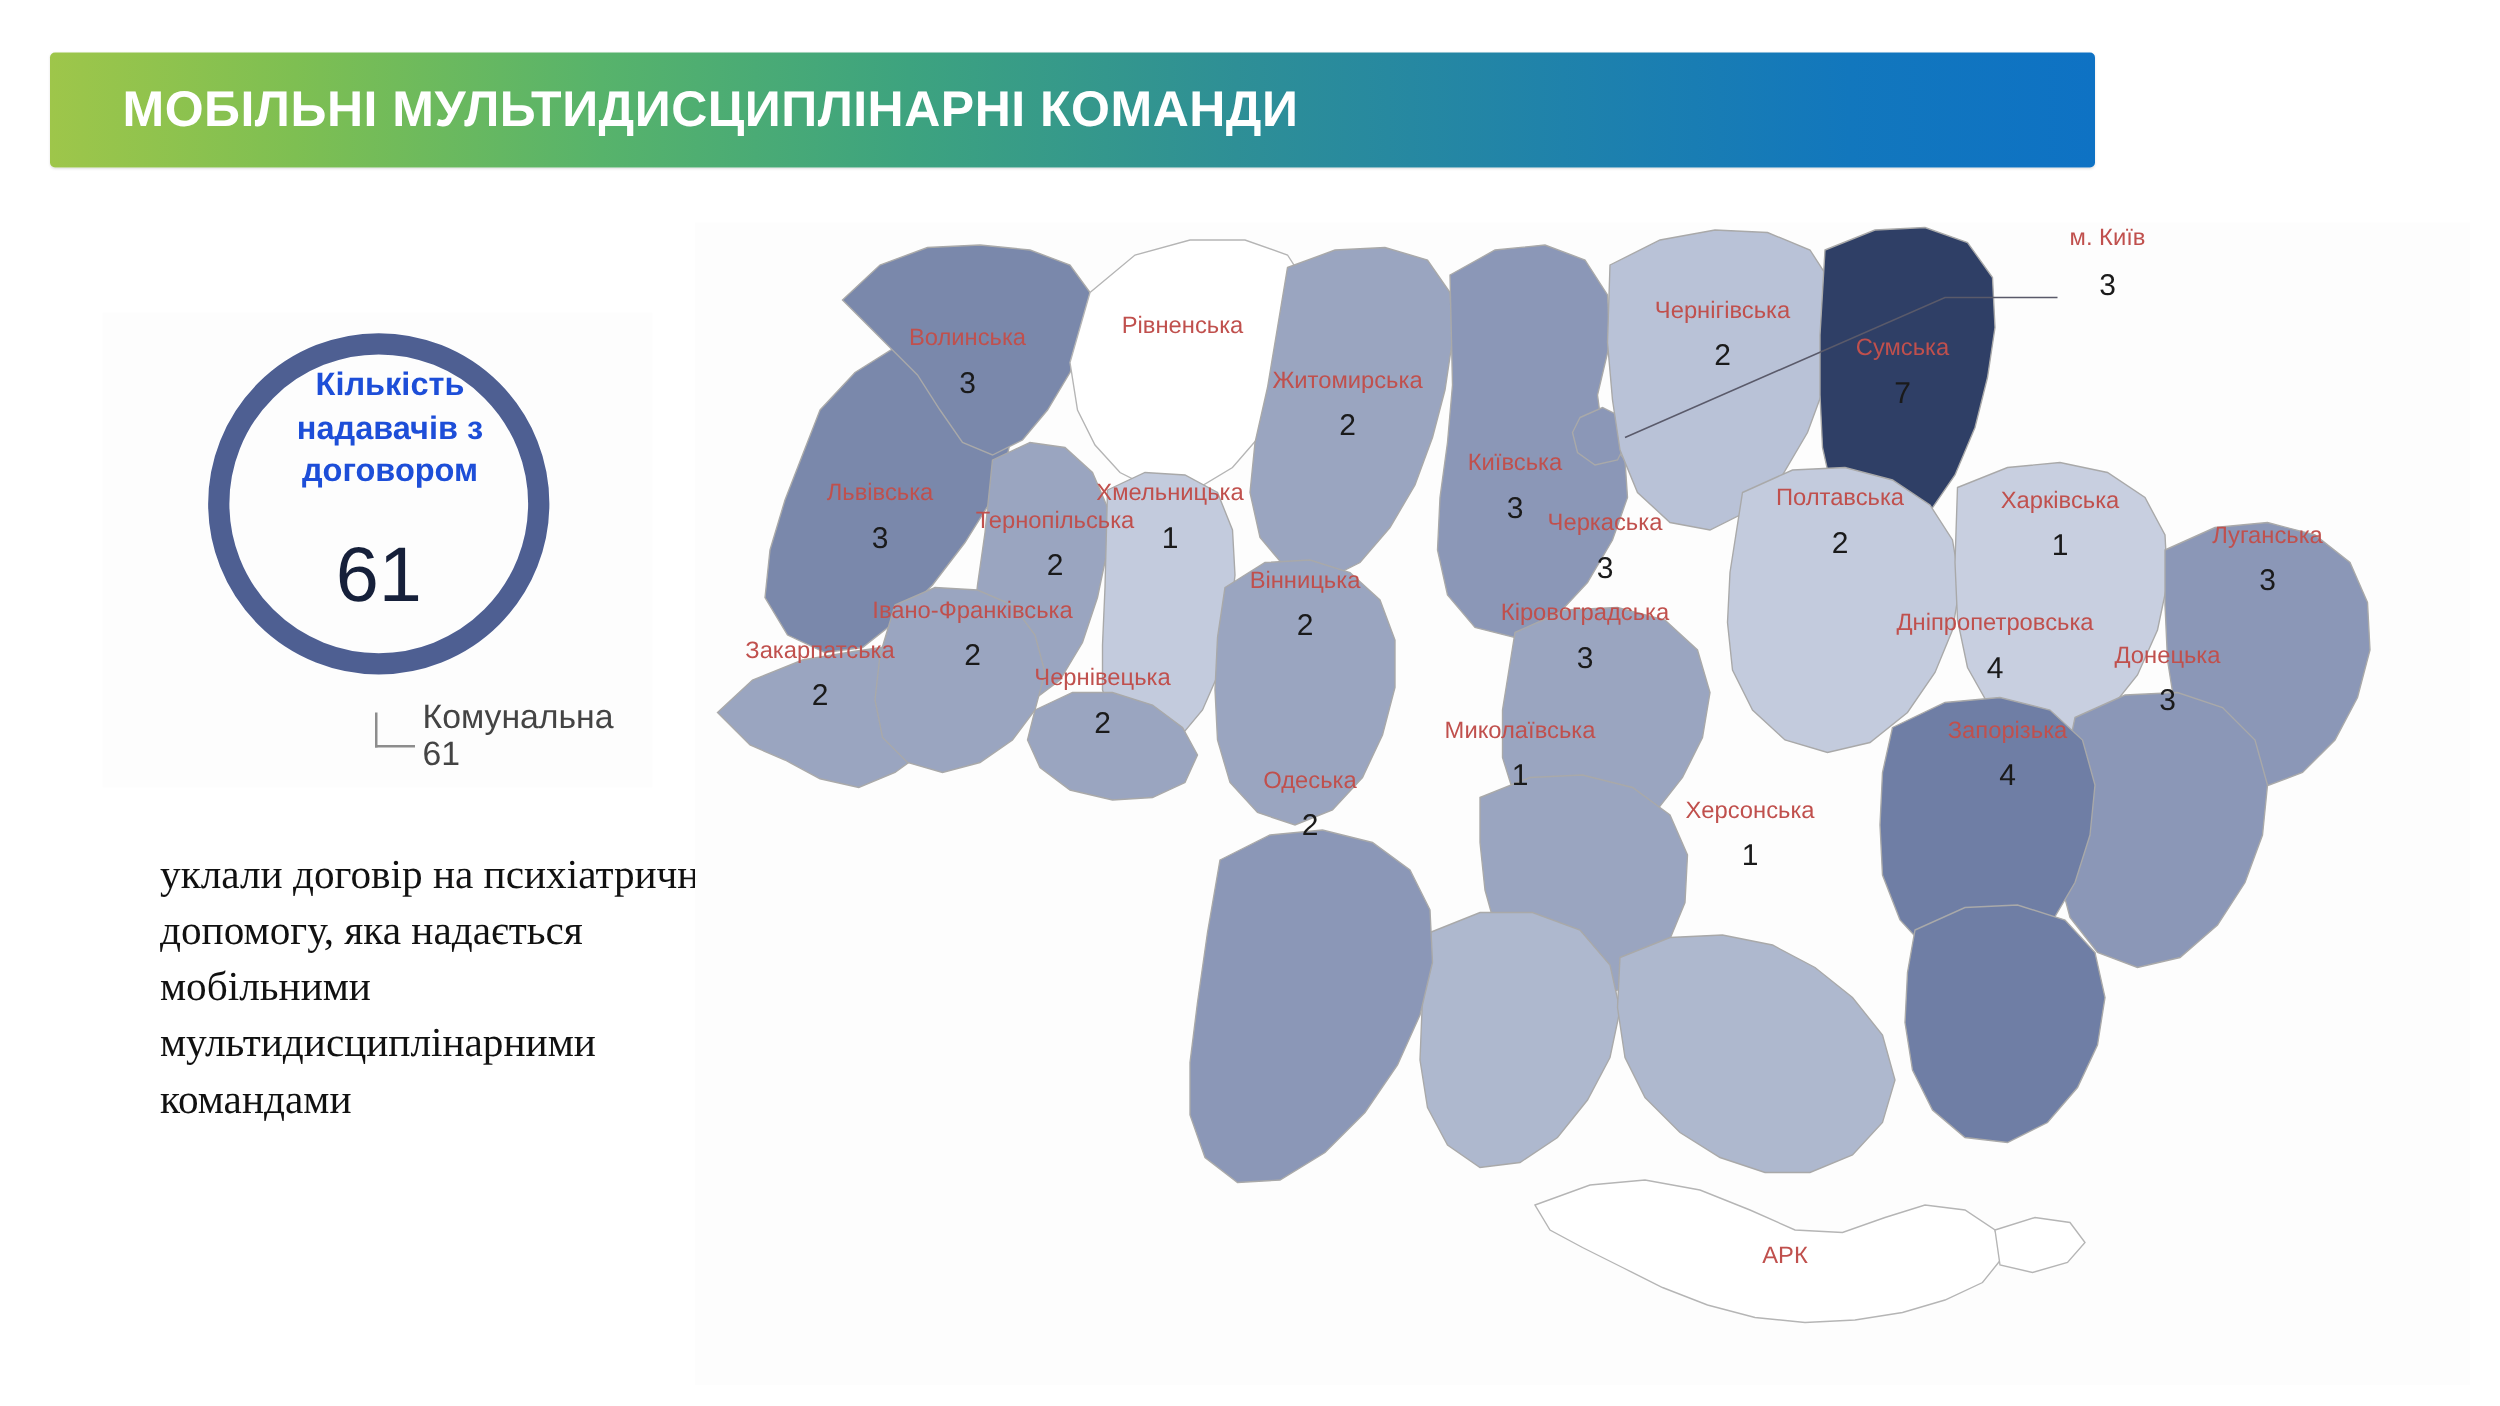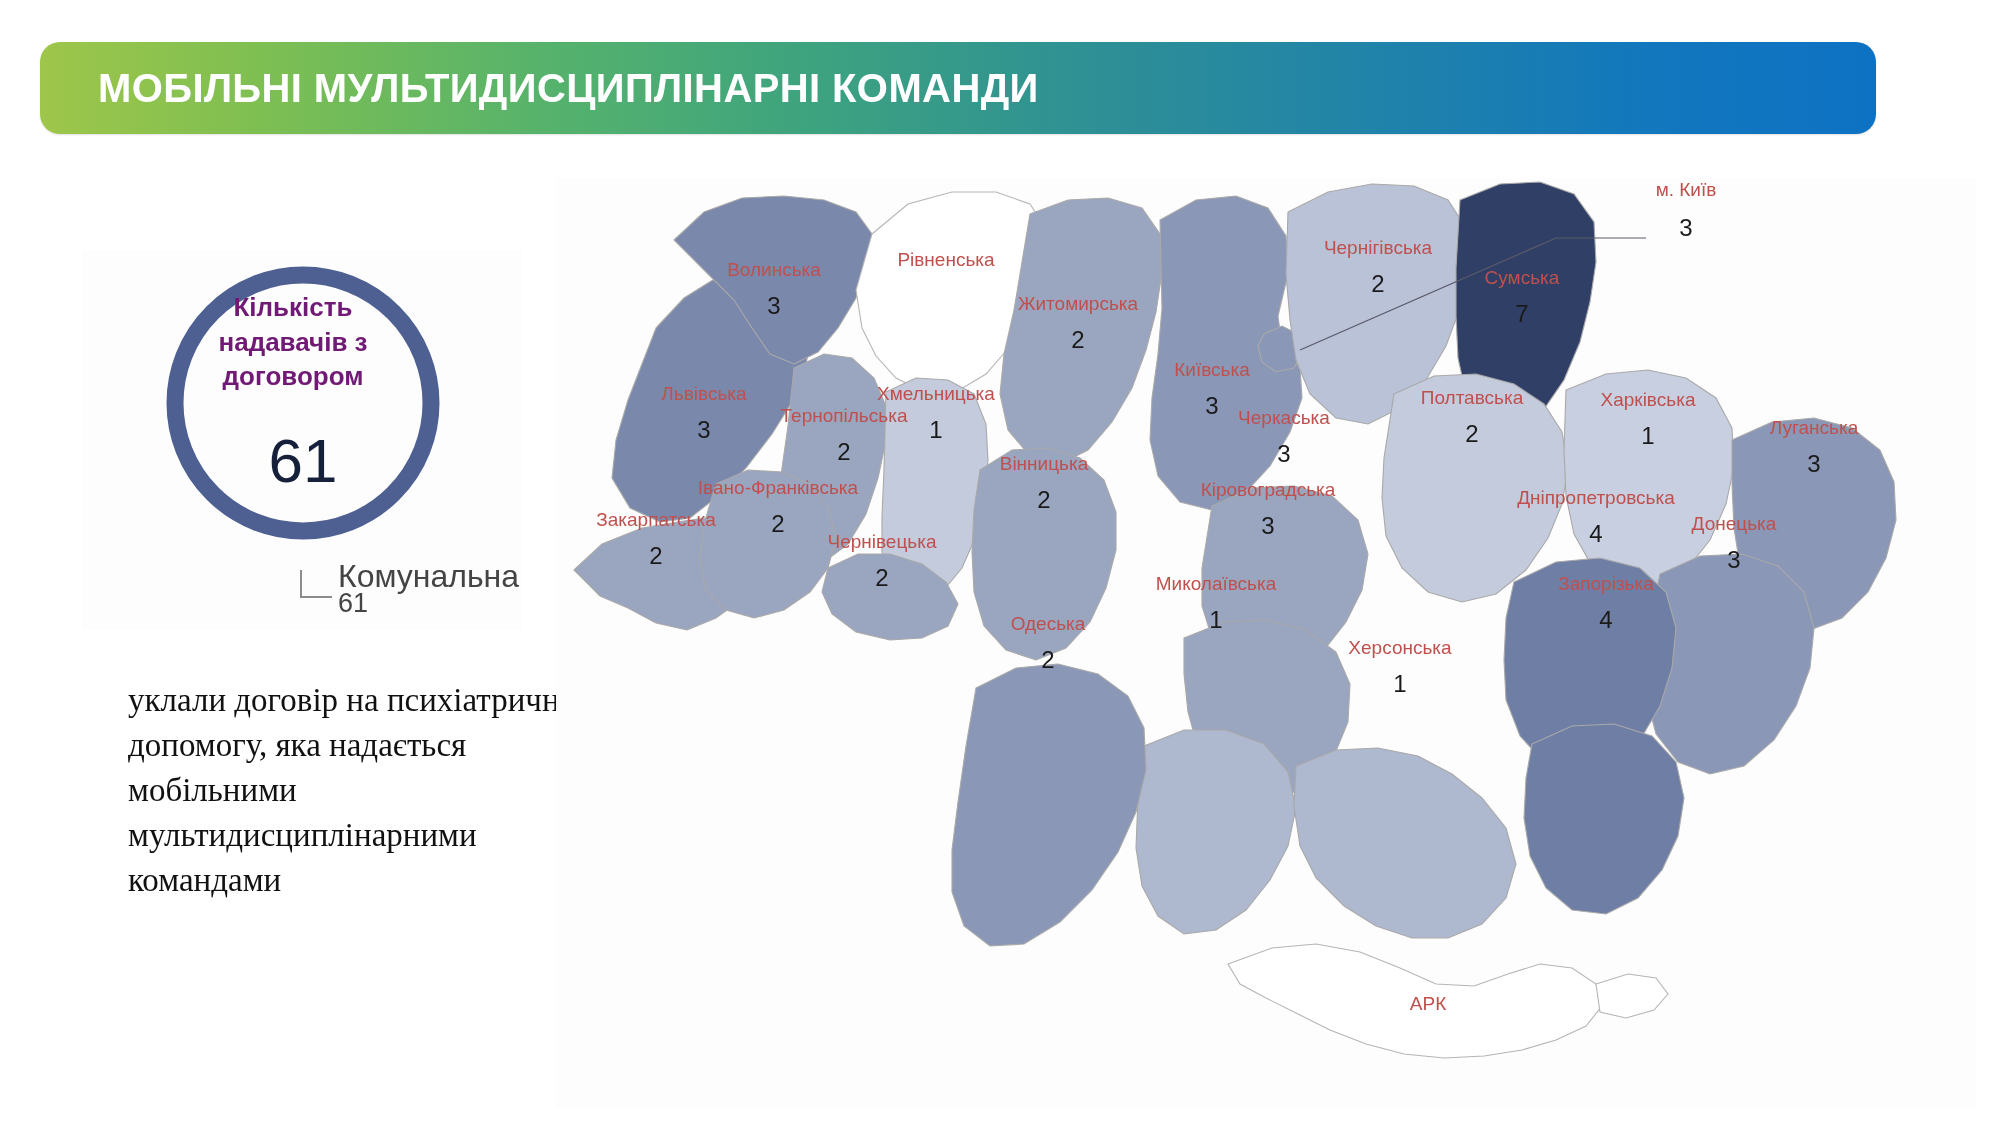--- a/index.html
+++ b/index.html
@@ -6,22 +6,22 @@
   body{
     width:2000px;height:1125px;
     background:#ffffff;
     font-family:"Liberation Sans", sans-serif;
     overflow:hidden;
     position:relative;
   }
 
   
   #header-bar{
-    position:absolute;left:40px;top:42px;width:1836px;height:92px;
-    border-radius:20px;
+    position:absolute;left:40px;top:42px;width:1636px;height:92px;
+    border-radius:4px;
     background:linear-gradient(90deg,#9ec64a 0%,#7ebf52 12%,#57b36b 27%,#3da37f 42%,#2e8f96 58%,#1f82ab 74%,#1277bd 88%,#0e72c4 100%);
     box-shadow:0 1px 2px rgba(0,0,0,.12);
     display:flex;align-items:center;
   }
   #header-title{
     color:#ffffff;
     font-size:40px;
     font-weight:bold;
     letter-spacing:.4px;
     margin-left:58px;
@@ -35,39 +35,39 @@
   
   #left-panel{
     position:absolute;left:82px;top:250px;width:440px;height:380px;
     background:#fdfdfd;
   }
   #donut-wrap{
     position:absolute;left:158px;top:258px;width:290px;height:290px;
   }
   #donut-wrap svg{display:block;}
   #donut-text{
-    position:absolute;left:168px;top:290px;width:250px;
+    position:absolute;left:187px;top:290px;width:250px;
     text-align:center;
-    color:#701a75;
+    color:#1d4ed8;
     font-size:26px;font-weight:bold;line-height:1.33;
     font-family:"Liberation Sans", sans-serif;
   }
   #donut-value{
     position:absolute;left:178px;top:430px;width:250px;
     text-align:center;color:#16203a;
     font-size:62px;font-weight:normal;line-height:1;
     font-family:"Liberation Sans", sans-serif;
   }
   #legend-bracket{
     position:absolute;left:300px;top:570px;width:30px;height:26px;
     border-left:2px solid #8d8d8d;border-bottom:2px solid #8d8d8d;
   }
   #legend-label{
     position:absolute;left:338px;top:558px;
-    color:#444;font-size:32px;line-height:1.18;
+    color:#444;font-size:27px;line-height:1.18;
     font-family:"Liberation Sans", sans-serif;
   }
   #legend-count{
     position:absolute;left:338px;top:588px;
     color:#444;font-size:27px;line-height:1.18;
     font-family:"Liberation Sans", sans-serif;
   }
 
   
   #body-text{

